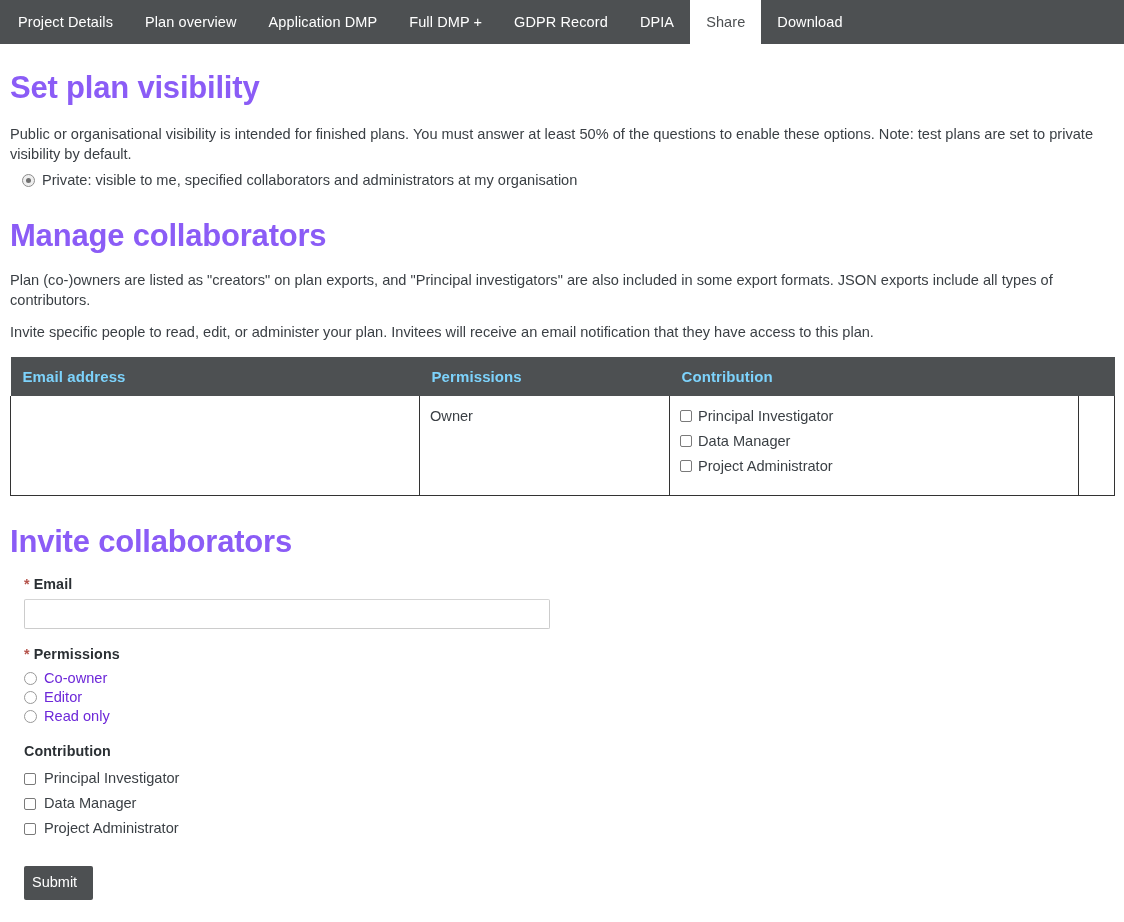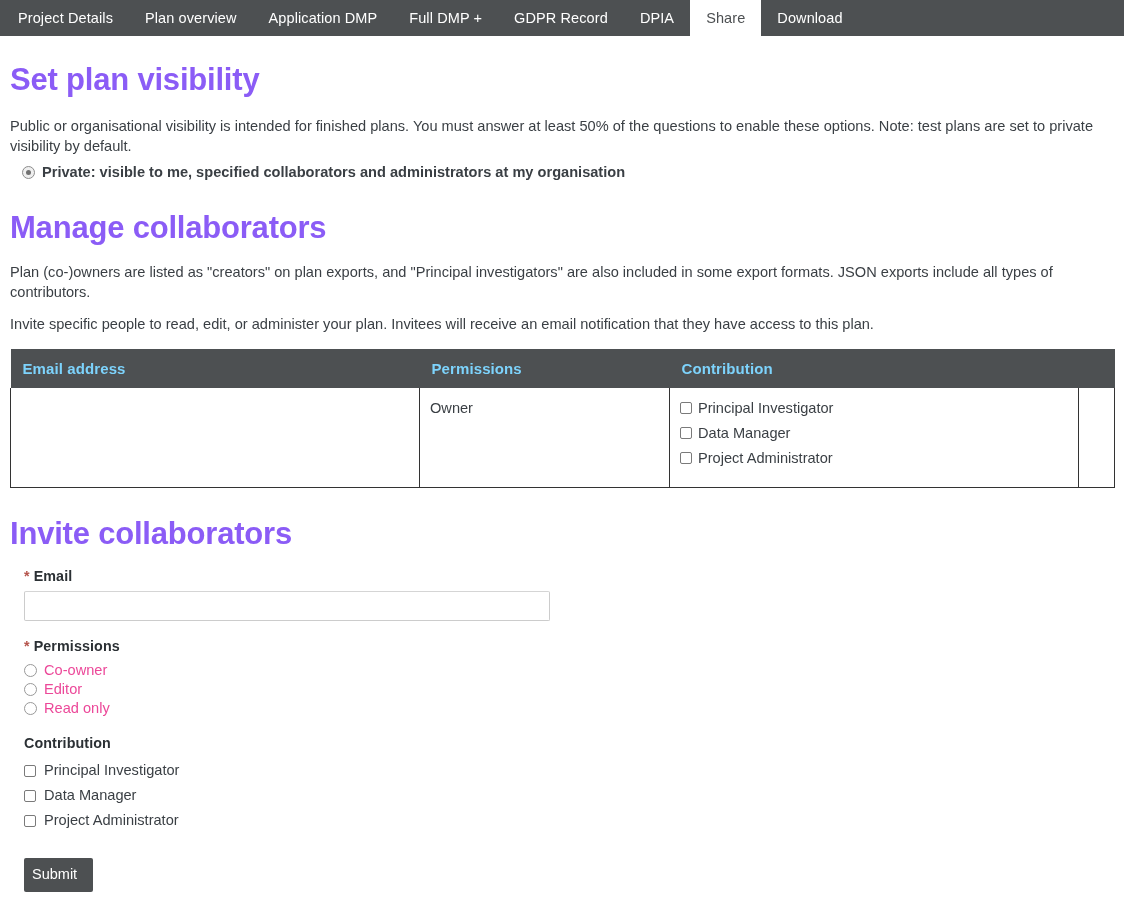--- a/index.html
+++ b/index.html
@@ -10,21 +10,21 @@
     height: 922px;
     background: #ffffff;
     font-family: "Liberation Sans", sans-serif;
     color: #3a3f44;
     overflow: hidden;
   }
 
   
   .navbar {
     width: 1124px;
-    height: 36px;
+    height: 44px;
     background: #4d5052;
     display: flex;
     align-items: stretch;
     white-space: nowrap;
   }
   .nav-tab {
     display: flex;
     align-items: center;
     padding: 0 16px;
     font-size: 14.5px;
@@ -66,21 +66,20 @@
   p.body-text.last { margin-bottom: 6px; }
 
   
   .radio-list { margin: 4px 0 0 0; }
   .radio-row {
     display: flex;
     align-items: flex-start;
     line-height: 18px;
     margin: 0;
     padding: 0;
-    font-weight: bold;
   }
   .radio-row + .radio-row { margin-top: 0px; }
   .radio-mark {
     width: 13px;
     height: 13px;
     border-radius: 50%;
     border: 1px solid #999;
     background: #fdfdfd;
     margin: 3px 7px 0 12px;
     flex: 0 0 auto;
@@ -195,21 +194,21 @@
   }
   .form-radio-mark {
     width: 13px;
     height: 13px;
     border-radius: 50%;
     border: 1px solid #999;
     background: #ffffff;
     margin: 3px 7px 0 0;
     flex: 0 0 auto;
   }
-  .form-radio-label { font-size: 14.6px; color: #ec4899; line-height: 19px; }
+  .form-radio-label { font-size: 14.6px; color: #6d28d9; line-height: 19px; }
 
   .form-check-list { margin: 0; }
   .form-check-row {
     display: flex;
     align-items: center;
     line-height: 25px;
   }
   .form-check-mark {
     width: 12px;
     height: 12px;

